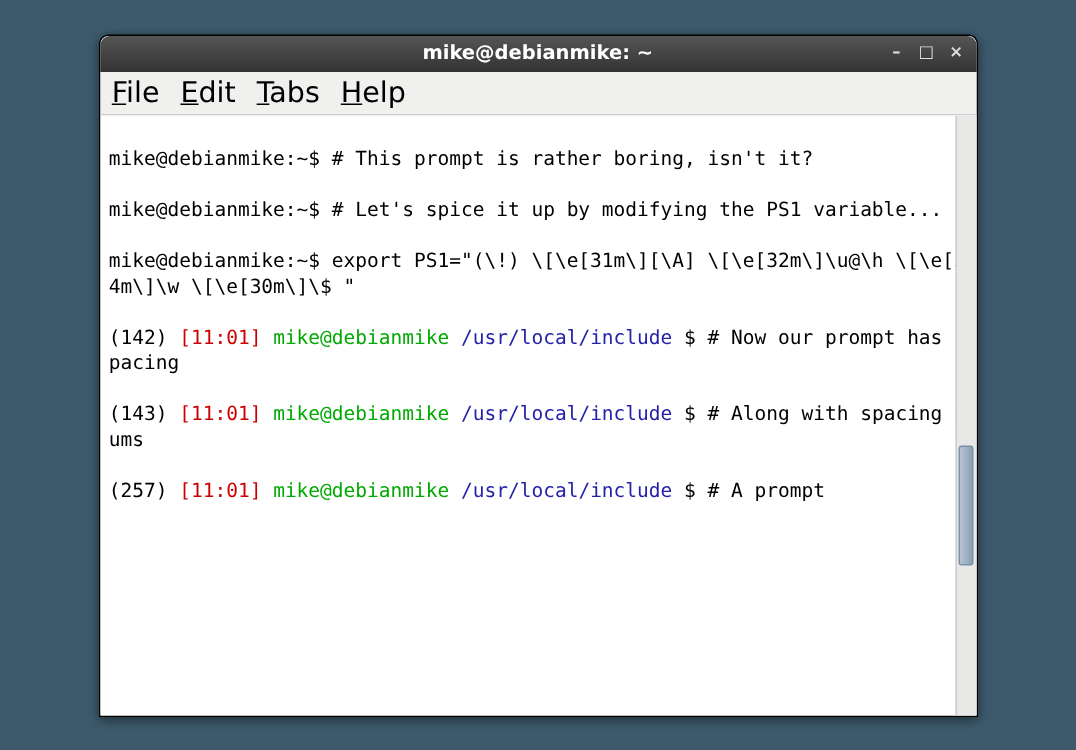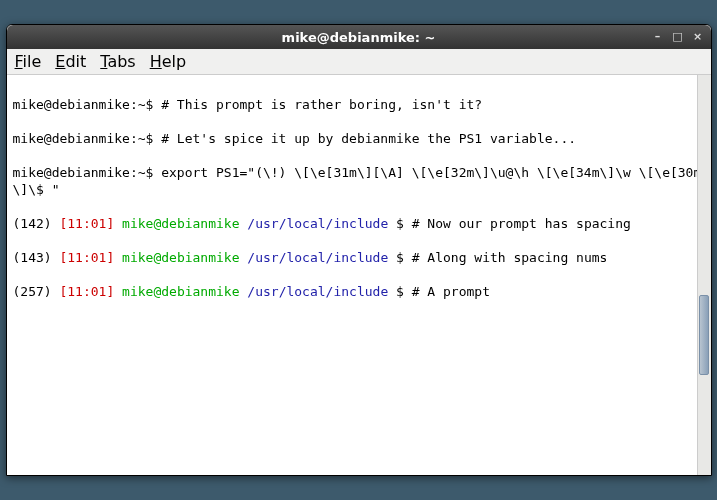--- a/index.html
+++ b/index.html
@@ -7,21 +7,21 @@
     background: #3d5a6c;
     width: 717px;
     height: 500px;
     font-family: "DejaVu Sans", sans-serif;
     display: flex;
     align-items: center;
     justify-content: center;
     overflow: hidden;
   }
   .window {
-    width: 706px;
+    width: 586px;
     background: #fff;
     border: 1px solid #000;
     border-radius: 6px 6px 0 0;
     box-shadow: 0 2px 8px rgba(0,0,0,0.5);
   }
   .titlebar {
     background: linear-gradient(#555, #333);
     color: #fff;
     height: 24px;
     border-radius: 6px 6px 0 0;
@@ -46,21 +46,21 @@
     align-items: center;
     justify-content: center;
     font-size: 11px;
     color: #ddd;
     cursor: pointer;
   }
   .menubar {
     background: #f0f0ef;
     border-bottom: 1px solid #ccc;
     padding: 3px 8px;
-    font-size: 16px;
+    font-size: 19px;
     display: flex;
     gap: 14px;
   }
   .menubar .menu-item {
     cursor: pointer;
   }
   .menubar .menu-item .ul { text-decoration: underline; }
   .terminal {
     background: #fff;
     color: #000;
@@ -125,21 +125,21 @@
 
   <div class="menubar">
     <span class="menu-item"><span class="ul">F</span><span>ile</span></span>
     <span class="menu-item"><span class="ul">E</span><span>dit</span></span>
     <span class="menu-item"><span class="ul">T</span><span>abs</span></span>
     <span class="menu-item"><span class="ul">H</span><span>elp</span></span>
   </div>
 
   <div class="terminal">
 <span class="line"><span class="old-prompt">mike@debianmike:~$</span> <span class="cmd"># This prompt is rather boring, isn't it?</span></span>
-<span class="line"><span class="old-prompt">mike@debianmike:~$</span> <span class="cmd"># Let's spice it up by debianmike the PS1 variable...</span></span>
+<span class="line"><span class="old-prompt">mike@debianmike:~$</span> <span class="cmd"># Let's spice it up by modifying the PS1 variable...</span></span>
 <span class="line"><span class="old-prompt">mike@debianmike:~$</span> <span class="cmd">export PS1="(\!) \[\e[31m\][\A] \[\e[32m\]\u@\h \[\e[34m\]\w \[\e[30m\]\$ "</span></span>
 <span class="line"><span class="hist">(142)</span> <span class="time">[11:01]</span> <span class="userhost">mike@debianmike</span> <span class="path">/usr/local/include</span> <span class="dollar">$</span> <span class="cmd"># Now our prompt has spacing</span></span>
 <span class="line"><span class="hist">(143)</span> <span class="time">[11:01]</span> <span class="userhost">mike@debianmike</span> <span class="path">/usr/local/include</span> <span class="dollar">$</span> <span class="cmd"># Along with spacing nums</span></span>
 <span class="line"><span class="hist">(257)</span> <span class="time">[11:01]</span> <span class="userhost">mike@debianmike</span> <span class="path">/usr/local/include</span> <span class="dollar">$</span> <span class="cmd"># A prompt</span></span>
     <div class="scrollbar-track">
       <div class="scrollbar-thumb"></div>
     </div>
   </div>
 </div>
 

